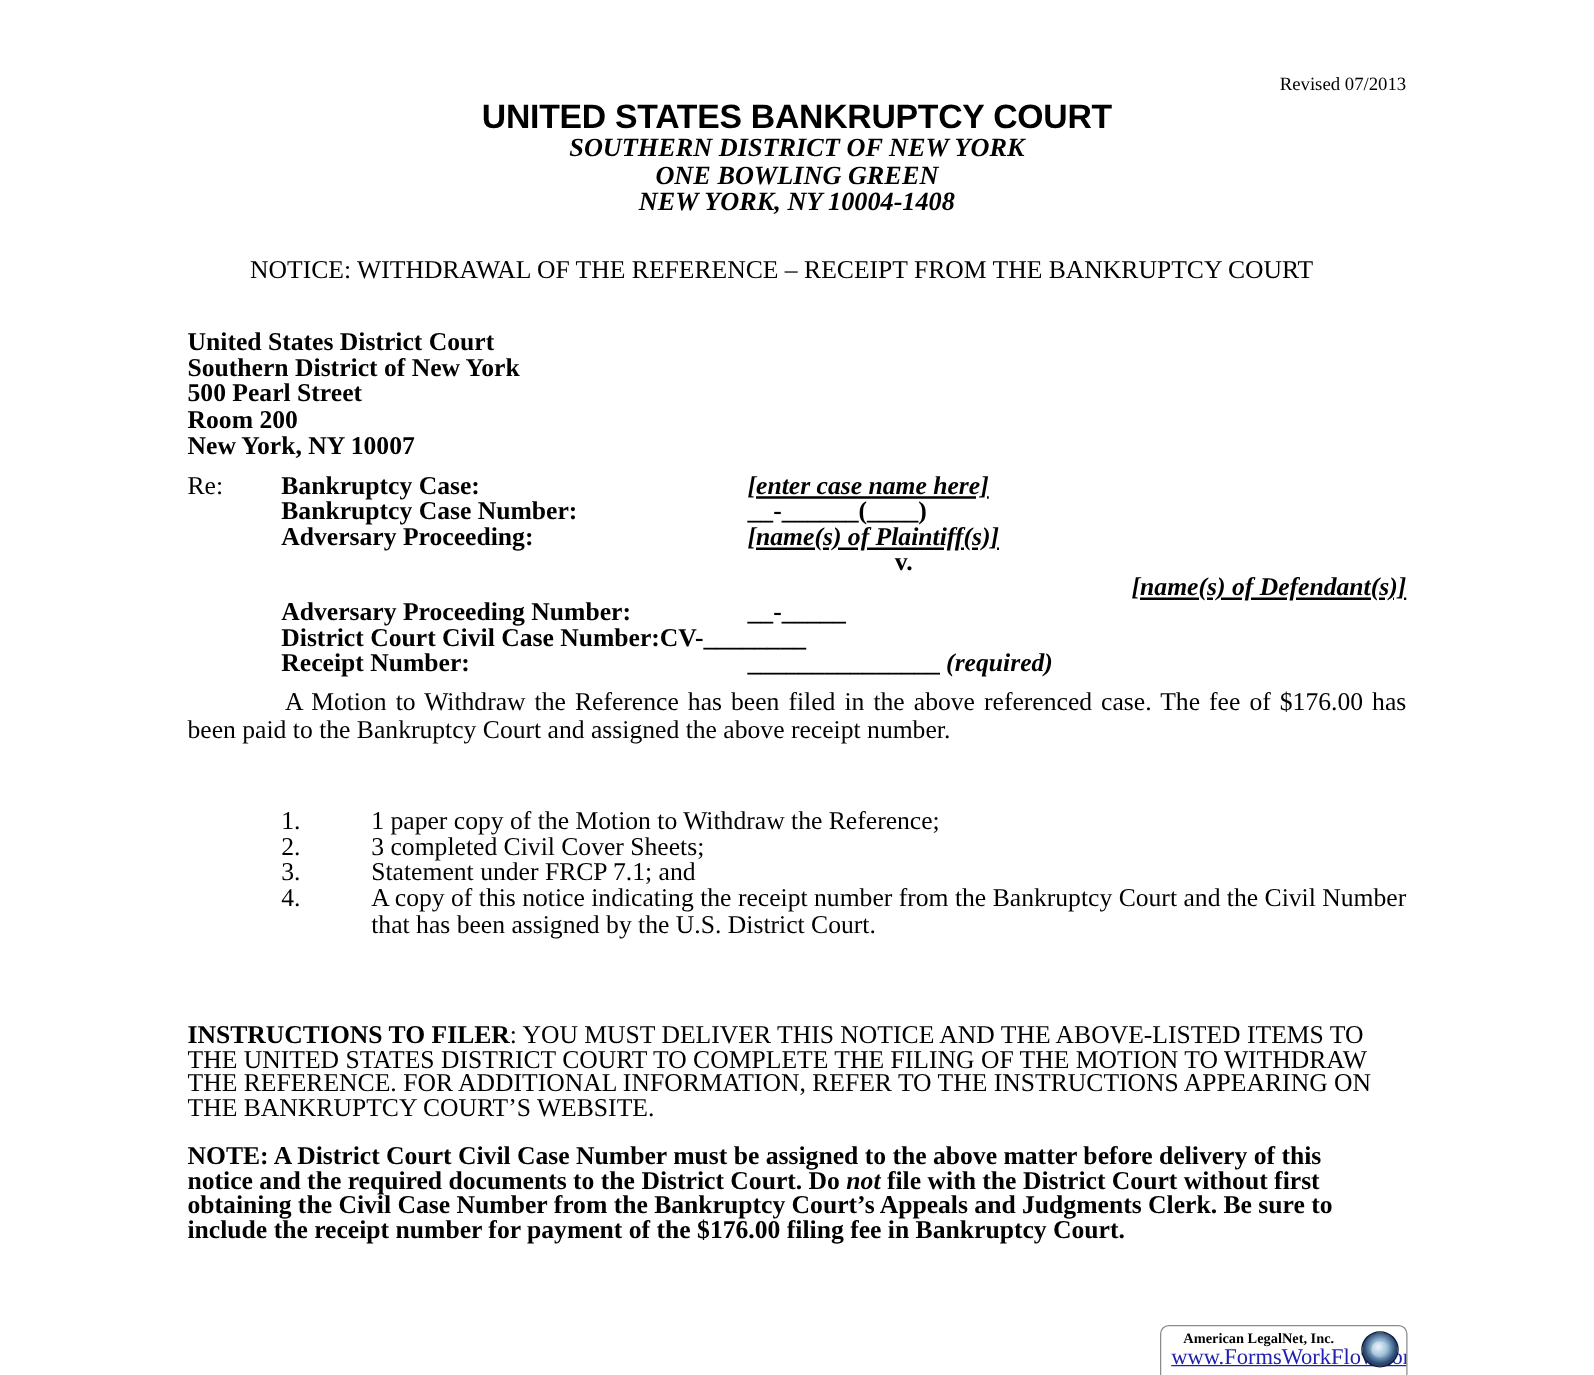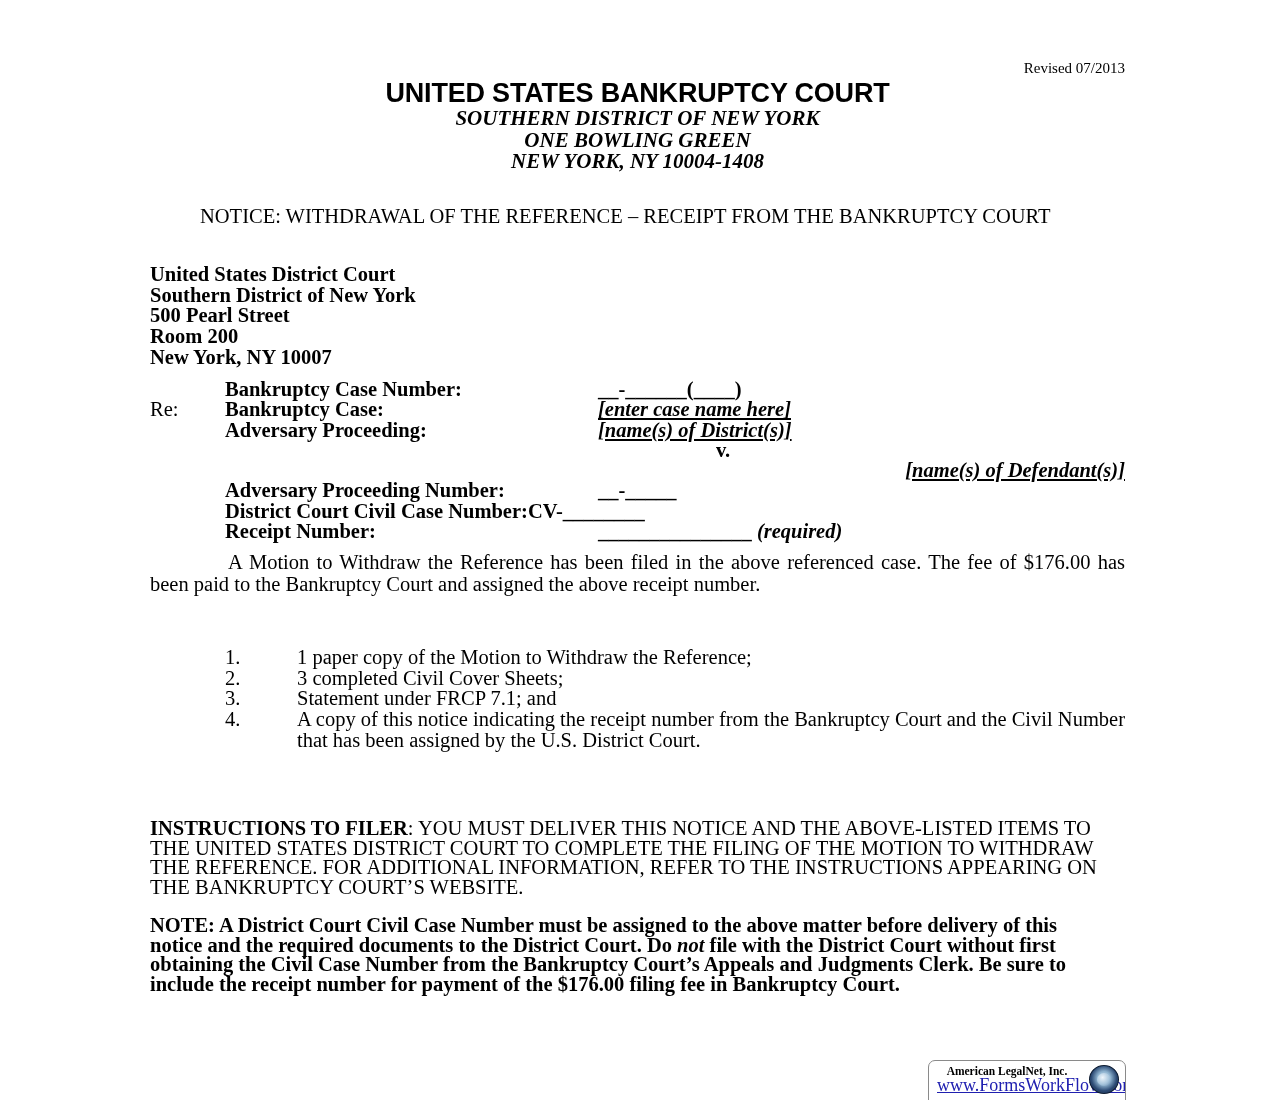--- a/index.html
+++ b/index.html
@@ -278,35 +278,35 @@
     <div>United States District Court</div>
     <div>Southern District of New York</div>
     <div>500 Pearl Street</div>
     <div>Room 200</div>
     <div>New York, NY 10007</div>
   </div>
 
   <div class="re-block">
 
     <div class="re-row">
-      <span class="re-tag"></span>
-      <span class="re-label">Bankruptcy Case Number:</span>
-      <span class="re-value plain">__-______(____)</span>
-    </div>
-
-    <div class="re-row">
       <span class="re-tag">Re:</span>
       <span class="re-label">Bankruptcy Case:</span>
       <span class="re-value"><span class="ul">[enter case name here]</span></span>
     </div>
 
     <div class="re-row">
       <span class="re-tag"></span>
+      <span class="re-label">Bankruptcy Case Number:</span>
+      <span class="re-value plain">__-______(____)</span>
+    </div>
+
+    <div class="re-row">
+      <span class="re-tag"></span>
       <span class="re-label">Adversary Proceeding:</span>
-      <span class="re-value"><span class="ul">[name(s) of District(s)]</span></span>
+      <span class="re-value"><span class="ul">[name(s) of Plaintiff(s)]</span></span>
     </div>
 
     <div class="re-row offset-v">
       <span class="vline">v.</span>
     </div>
 
     <div class="re-row offset-val">
       <span class="re-value"><span class="ul">[name(s) of Defendant(s)]</span></span>
     </div>
 

